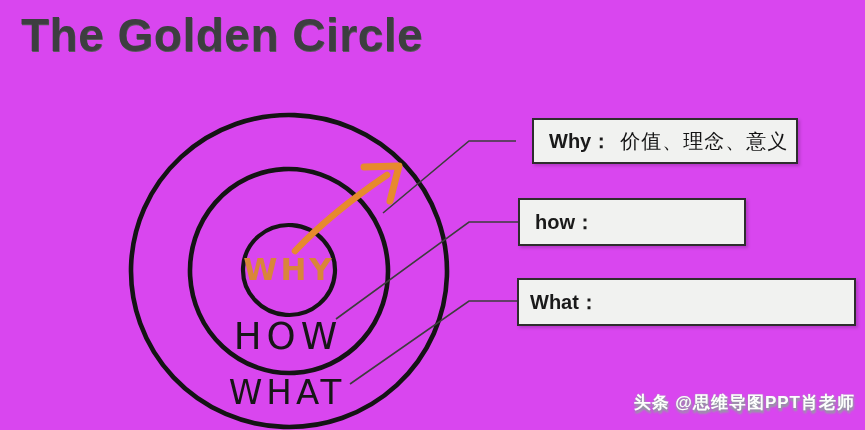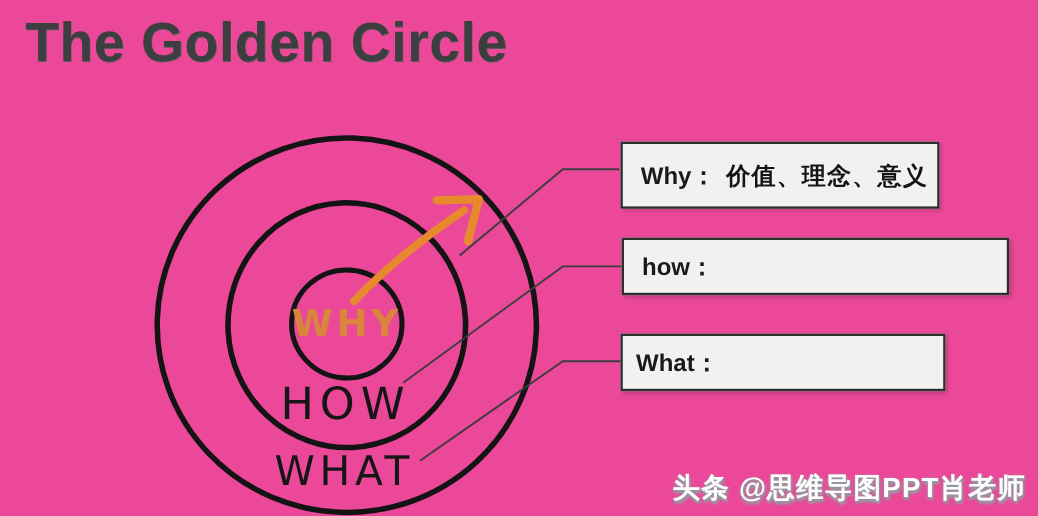--- a/index.html
+++ b/index.html
@@ -1,19 +1,19 @@
 <!DOCTYPE html>
 <html><head>
 <meta charset="utf-8">
 <style>
   html,body{margin:0;padding:0;}
   .stage{
     position:relative;
     width:865px;height:430px;
-    background:#ec4899;
+    background:#d946ef;
     overflow:hidden;
     font-family:"Liberation Sans", sans-serif;
   }
   .page-title{
     position:absolute;left:21px;top:8px;
     font-size:46px;font-weight:bold;
     letter-spacing:0.5px;
     color:#3d3e40;
     text-shadow:0.5px 0.5px 0 #5a5b5d;
     margin:0;
@@ -39,29 +39,29 @@
     box-sizing:border-box;
     white-space:nowrap;
   }
   .callout .en{
     font-family:"Liberation Sans", sans-serif;
     font-weight:bold;font-size:20px;color:#1a1a1a;
     margin-right:9px;
   }
   .callout .zh{
     font-family:"Liberation Serif", serif;
-    font-weight:bold;font-size:20px;color:#141414;
+    font-weight:normal;font-size:20px;color:#141414;
     letter-spacing:1px;
   }
-  .callout-why{left:517px;top:118px;width:266px;height:56px;}
-  .callout-how{left:518px;top:198px;width:323px;height:48px;}
-  .callout-what{left:517px;top:278px;width:271px;height:48px;padding-left:11px;}
+  .callout-why{left:532px;top:118px;width:266px;height:46px;}
+  .callout-how{left:518px;top:198px;width:228px;height:48px;}
+  .callout-what{left:517px;top:278px;width:339px;height:48px;padding-left:11px;}
   .watermark{
     position:absolute;right:10px;top:391px;
-    font-size:23px;font-weight:bold;
+    font-size:17px;font-weight:bold;
     color:#fdfdfd;
     letter-spacing:1px;
     text-shadow:0 2px 3px #8e979c, 0 0 1px #aeb6bb, 1px 3px 2px #99a1a6;
   }
 </style>
 </head>
 <body>
 
 <div class="stage">
 

